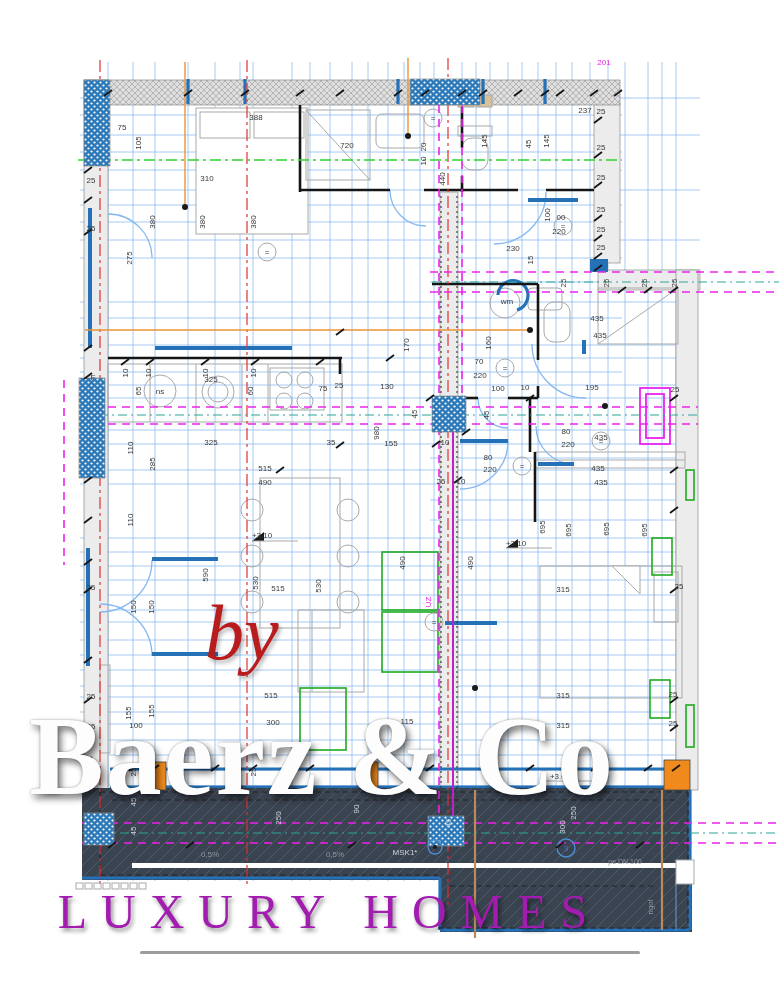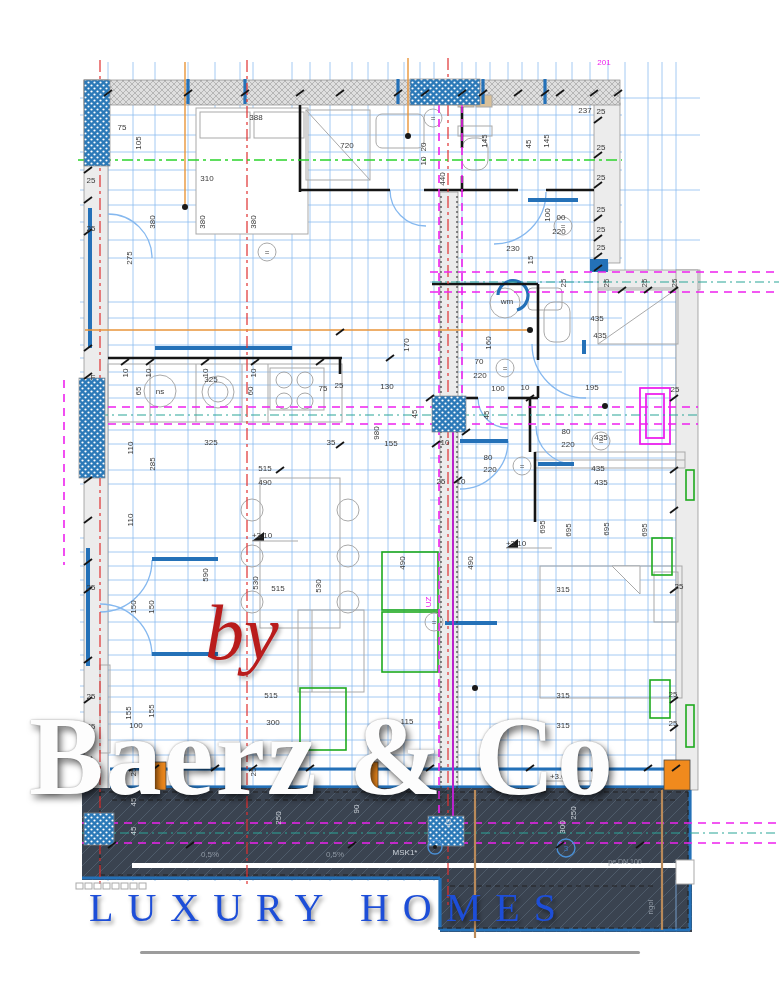--- a/index.html
+++ b/index.html
@@ -5,22 +5,22 @@
   html,body{margin:0;padding:0;background:#fff;}
   .page{position:relative;width:779px;height:1000px;background:#fff;overflow:hidden;
         font-family:"Liberation Sans",sans-serif;}
   #plan{position:absolute;left:0;top:0;}
   .wm{position:absolute;font-family:"Liberation Serif",serif;pointer-events:none;}
   .wm-by{left:205px;top:588px;font-size:78px;font-style:italic;color:#b91c1c;
          text-shadow:2px 3px 4px rgba(0,0,0,0.30);}
   .wm-brand{left:0;top:692px;width:644px;text-align:center;font-size:112px;font-weight:bold;
             color:#fdfdfd;letter-spacing:2px;
             text-shadow:3px 4px 7px rgba(0,0,0,0.6),0 0 2px rgba(0,0,0,0.35);}
-  .wm-tagline{left:0;top:884px;width:645px;text-align:center;font-size:40px;
-              color:#1d4ed8;letter-spacing:14px;text-indent:14px;
+  .wm-tagline{left:0;top:884px;width:645px;text-align:center;font-size:48px;
+              color:#a21caf;letter-spacing:14px;text-indent:14px;
               text-shadow:2px 3px 4px rgba(0,0,0,0.45);}
   .wm-rule{position:absolute;left:140px;top:951px;width:500px;height:3px;background:#9c9c9c;
            border-radius:2px;}
   svg text{font-family:"Liberation Sans",sans-serif;}
 </style>
 </head>
 <body>
 
 <div class="page">
   <svg id="plan" width="779" height="1000" viewBox="0 0 779 1000">

